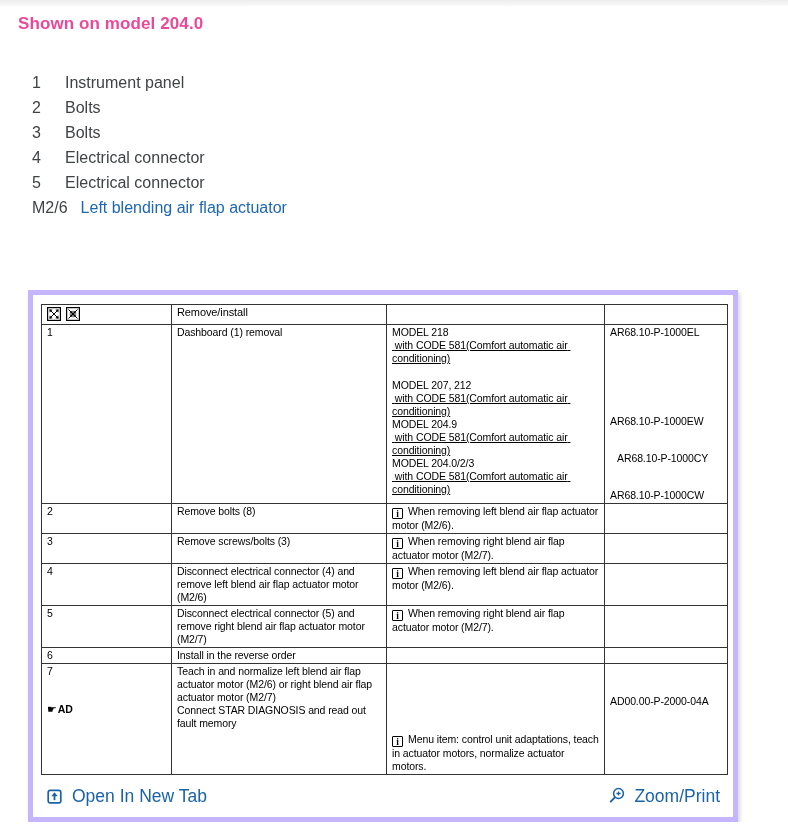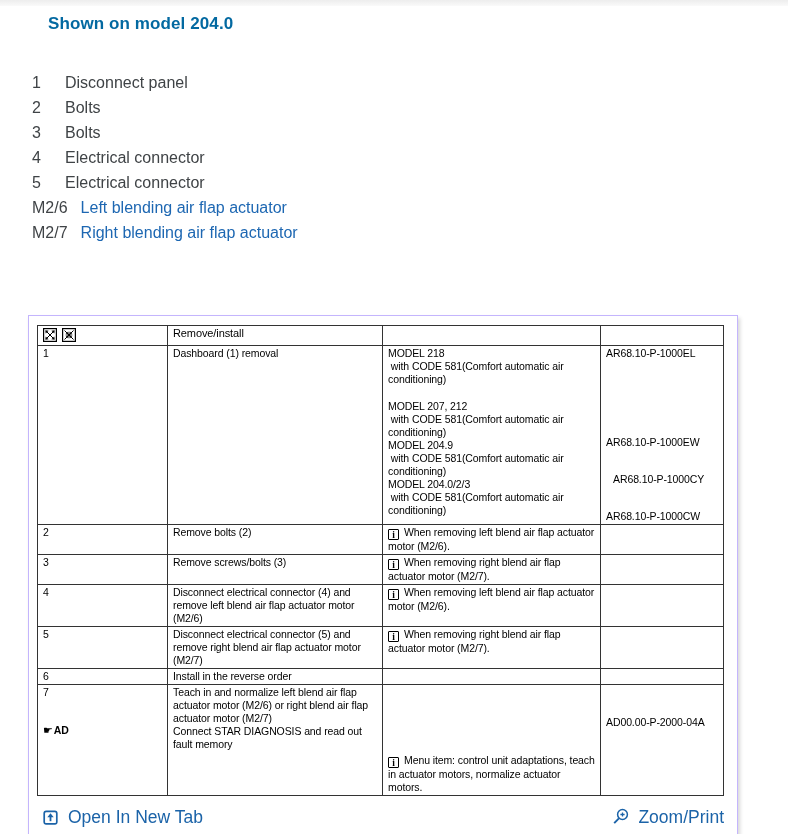--- a/index.html
+++ b/index.html
@@ -1,38 +1,38 @@
 <!DOCTYPE html>
 <html><head>
 <meta charset="utf-8">
 <style>
   * { box-sizing: border-box; margin: 0; padding: 0; }
   html,body { background: #ffffff; width: 788px; }
   body { font-family: "Liberation Sans", sans-serif; color: #3f4346; }
   .top-strip { height: 6px; background: linear-gradient(#ededed, #fafafa); }
 
   .page-title {
-    margin: 8px 0 0 48px;
+    margin: 8px 0 0 18px;
     font-size: 17px;
     font-weight: 700;
-    color: #0369a1;
+    color: #ec4899;
     letter-spacing: .1px;
   }
 
   .legend { margin: 36px 0 0 32px; font-size: 16px; color: #3f4346; }
   .legend-row { display: flex; height: 25px; align-items: baseline; line-height: 25px; }
   .legend-ref { min-width: 33px; }
   .legend-label { }
   .legend-link { color: #1d67b2; cursor: pointer; text-decoration: none; padding-left: 13px; }
 
   .panel {
     width: 710px;
     margin: 70px 0 0 28px;
     background: #fff;
-    border: 1px solid #c4b5fd;
+    border: 5px solid #c4b5fd;
     box-shadow: 2px 3px 4px rgba(0,0,0,.16);
     padding: 9px 7px 4px 8px;
   }
 
   table.proc {
     border-collapse: collapse;
     table-layout: fixed;
     width: 686px;
     font-size: 10.5px;
     line-height: 13px;
@@ -50,21 +50,21 @@
   col.c1 { width: 130px; }
   col.c2 { width: 215px; }
   col.c3 { width: 218px; }
   col.c4 { width: 123px; }
 
   tr.hdr th { height: 20px; }
   th.hdr-label { font-weight: 700; font-size: 11px; }
   .hdr-icons { display: flex; gap: 5px; align-items: center; padding-top: 1px; }
   .hdr-icons svg { display: block; }
 
-  .code-line { white-space: pre-wrap; }
+  .code-line { white-space: pre-wrap; text-decoration: underline; }
   .variant-block { }
   .vb1 { min-height: 53px; }
   .vb2 { min-height: 37px; }
   .vb3 { min-height: 37px; }
   .ar1 { min-height: 53px; }
   .ar2 { min-height: 37px; margin-top: 36px; }
   .ar3 { min-height: 37px; margin-left: 7px; }
 
   .info-icon {
     display: inline-block;
@@ -113,45 +113,41 @@
 </head>
 <body>
 
 <div class="top-strip"></div>
 
 <h1 class="page-title">Shown on model 204.0</h1>
 
 <div class="legend">
   <div class="legend-row">
     <span class="legend-ref">1</span>
-    <span class="legend-label">Disconnect panel</span>
+    <span class="legend-label">Instrument panel</span>
   </div>
   <div class="legend-row">
     <span class="legend-ref">2</span>
     <span class="legend-label">Bolts</span>
   </div>
   <div class="legend-row">
     <span class="legend-ref">3</span>
     <span class="legend-label">Bolts</span>
   </div>
   <div class="legend-row">
     <span class="legend-ref">4</span>
     <span class="legend-label">Electrical connector</span>
   </div>
   <div class="legend-row">
     <span class="legend-ref">5</span>
     <span class="legend-label">Electrical connector</span>
   </div>
   <div class="legend-row">
     <span class="legend-ref">M2/6</span>
     <a class="legend-label legend-link">Left blending air flap actuator</a>
-  </div>
-  <div class="legend-row">
-    <span class="legend-ref">M2/7</span>
-    <a class="legend-label legend-link">Right blending air flap actuator</a>
   </div>
 </div>
 
 <div class="panel">
   <table class="proc">
     <colgroup>
         <col class="c1">
         <col class="c2">
         <col class="c3">
         <col class="c4">
@@ -208,21 +204,21 @@
       <td>
         <div class="ar1">AR68.10-P-1000EL</div>
         <div class="ar2">AR68.10-P-1000EW</div>
         <div class="ar3">AR68.10-P-1000CY</div>
         <div>AR68.10-P-1000CW</div>
       </td>
     </tr>
 
     <tr>
       <td class="h26">2</td>
-      <td>Remove bolts (2)</td>
+      <td>Remove bolts (8)</td>
       <td><span class="info-icon">i</span><span>When removing left blend air flap actuator motor (M2/6).</span></td>
       <td></td>
     </tr>
 
     <tr>
       <td class="h26">3</td>
       <td>Remove screws/bolts (3)</td>
       <td><span class="info-icon">i</span><span>When removing right blend air flap actuator motor (M2/7).</span></td>
       <td></td>
     </tr>

